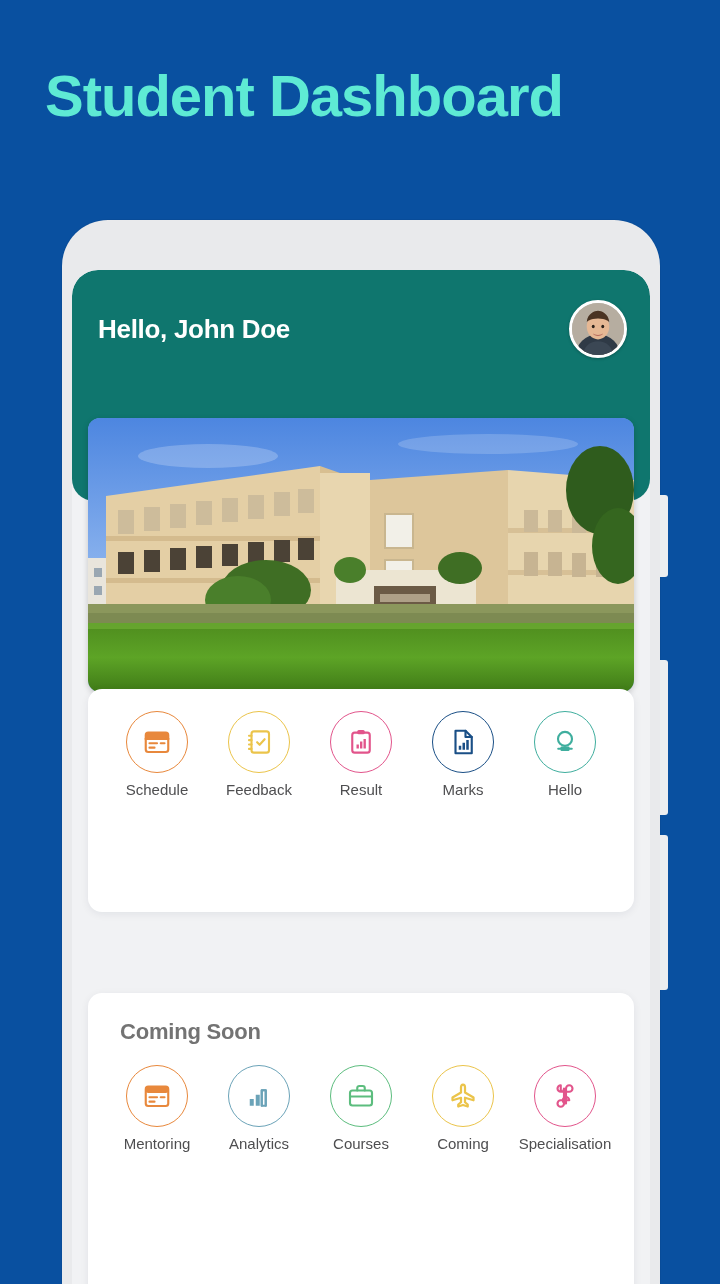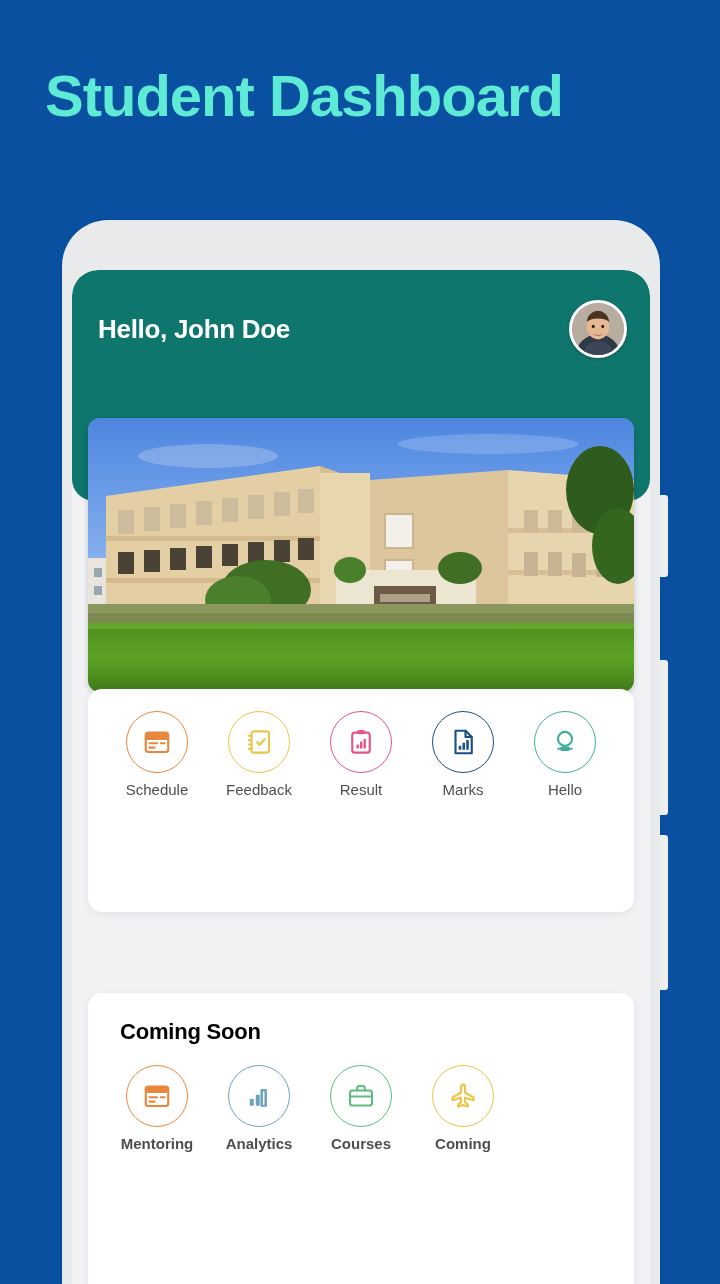--- a/index.html
+++ b/index.html
@@ -78,30 +78,30 @@
   .card{
     position:absolute; left:16px; width:546px;
     background:#ffffff; border-radius:14px;
     box-shadow:0 2px 8px rgba(20,30,60,0.07);
   }
   .card.quick{ top:419px; height:223px; }
   .card.soon{ top:723px; height:315px; }
 
   .card-title{
     position:absolute; left:32px; top:26px;
-    font-size:22px; font-weight:bold; color:#000000;
+    font-size:22px; font-weight:bold; color:#737373;
     letter-spacing:-0.2px;
   }
 
   .grid{
     position:absolute; left:18px; right:18px;
     display:flex; flex-wrap:wrap;
   }
   .quick .grid{ top:22px; }
-  .soon .grid{ top:72px;font-weight:bold; }
+  .soon .grid{ top:72px; }
 
   .tile{
     width:20%;
     display:flex; flex-direction:column; align-items:center;
     margin-bottom:14px;
     cursor:pointer;
   }
   .tile .ring{
     width:62px; height:62px; border-radius:50%;
     border:1.6px solid currentColor;
@@ -353,20 +353,28 @@
           <div class="tile" style="color:#ebc44a">
             <span class="ring">
               <svg viewBox="0 0 24 24" fill="none" stroke="currentColor" stroke-width="1.8" stroke-linecap="round" stroke-linejoin="round">
                 <path d="M12 2.8c1 0 1.6 1 1.6 2.4v4l6.8 4v2.2l-6.8-2v3.6l2.2 1.8v1.6L12 19.2l-3.8 1.2v-1.6l2.2-1.8v-3.6l-6.8 2v-2.2l6.8-4v-4c0-1.4.6-2.4 1.6-2.4z"></path>
               </svg>
             </span>
             <span class="label">Coming</span>
           </div>
 
 
+          <div class="tile" style="color:#e2548b">
+            <span class="ring">
+              <svg viewBox="0 0 24 24" fill="none" stroke="currentColor" stroke-width="1.7" stroke-linecap="round" stroke-linejoin="round">
+                <path d="M8.6 3.4a2.6 2.6 0 1 0 2.6 2.6v12a2.6 2.6 0 1 1-2.6-2.6h6.8a2.6 2.6 0 1 0-2.6 2.6v-12a2.6 2.6 0 1 1 2.6 2.6H8.6z"></path>
+              </svg>
+            </span>
+            <span class="label">Specialisation</span>
+          </div>
 
 
         </div>
       </div>
 
     </div>
   </div>
 </div>
 
 </body></html>

